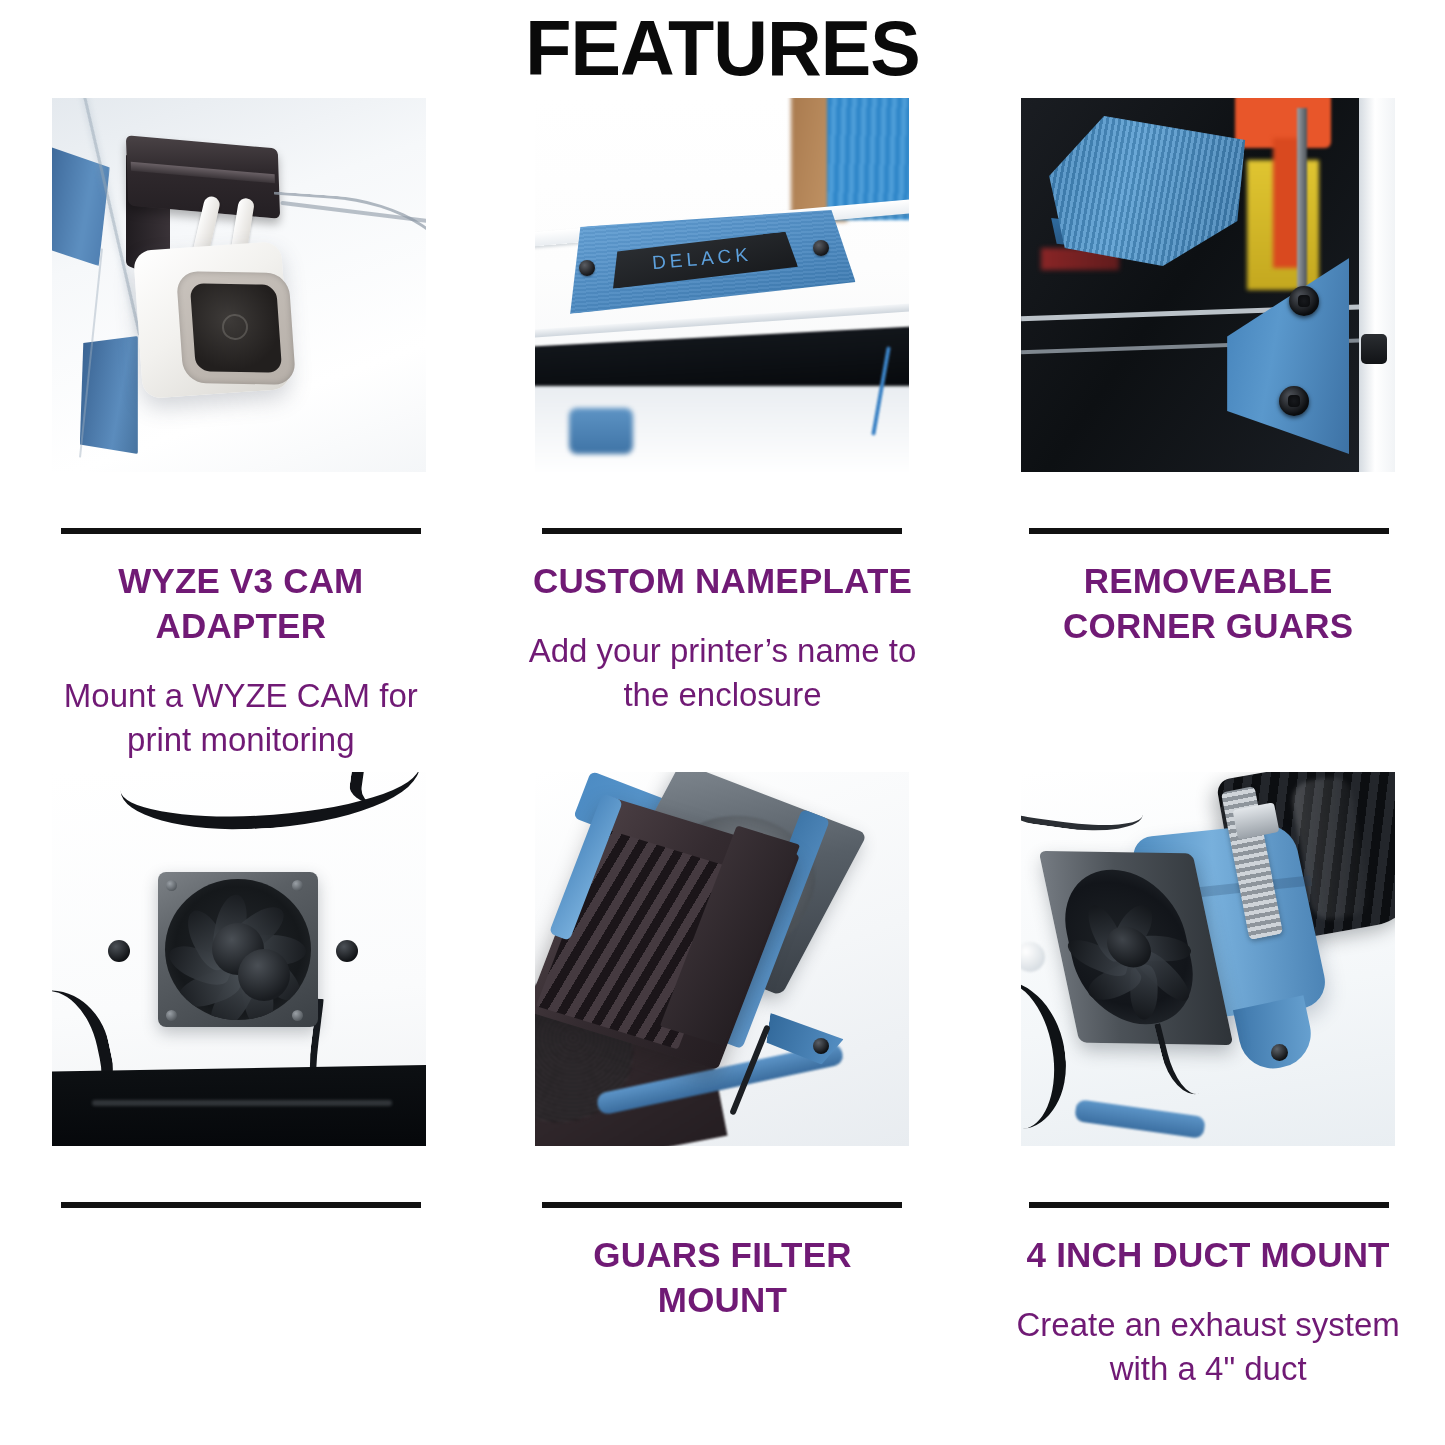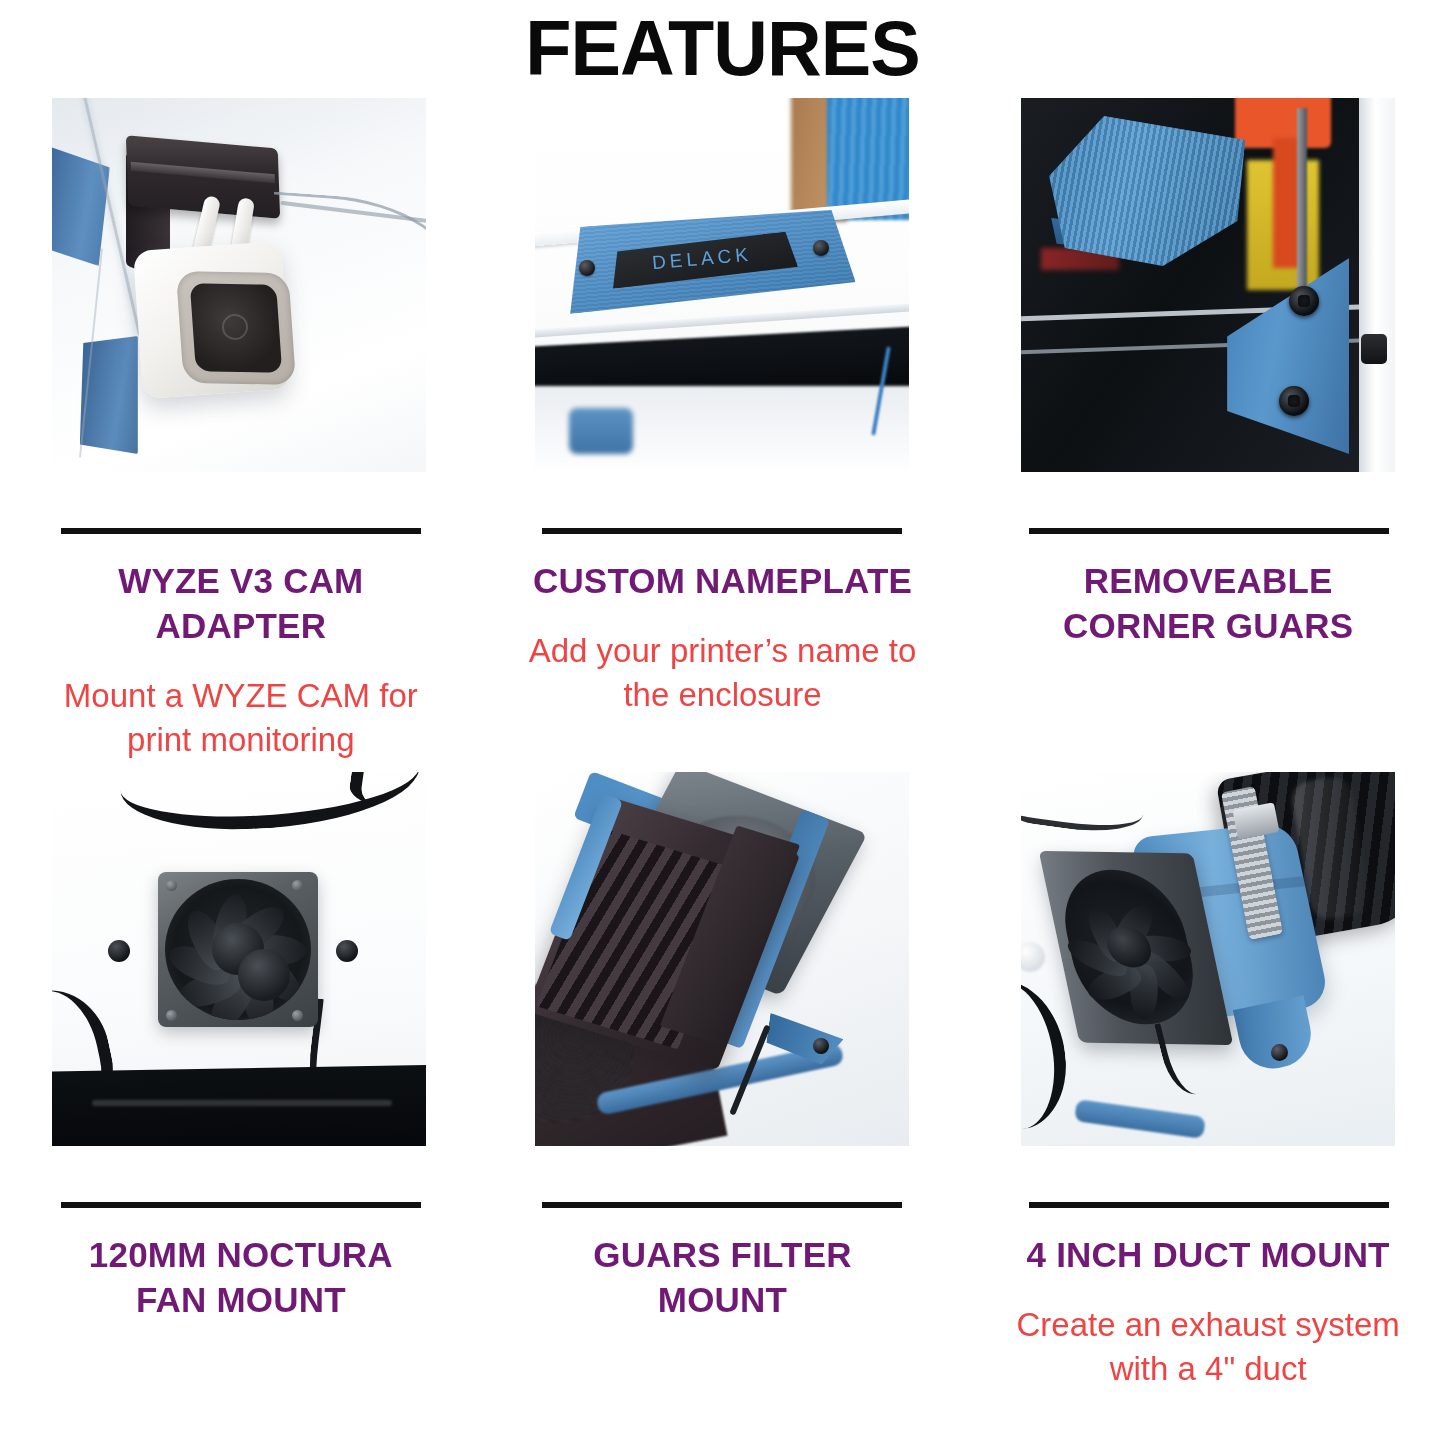--- a/index.html
+++ b/index.html
@@ -58,21 +58,21 @@
     color:#701a75;
     margin-top:24px;
     font-stretch:condensed;
   }
   .body-text {
     width:412px;
     text-align:center;
     font-size:33px;
     font-weight:400;
     line-height:44px;
-    color:#ef4444;
+    color:#701a75;
     margin-top:26px;
   }
   .cell.c3 .heading, .cell.c3 .body-text,
   .cell.c6 .heading, .cell.c6 .body-text { margin-left:8px; }
 
   
   .p1 { background:linear-gradient(150deg,#eef1f4 0%,#f7f9fa 40%,#fbfcfd 100%); }
   .p1 .bg-panel {
     position:absolute; inset:0;
     background:linear-gradient(160deg,#e4e9ee 0%,#f6f8fa 35%,#ffffff 75%,#f4f6f8 100%);
@@ -690,21 +690,20 @@
         </div>
         <div class="hub" style="left:186px;top:177px;margin:0;"></div>
         <div class="fscrew s1"></div>
           <div class="fscrew s2"></div>
         <div class="fscrew s3"></div>
           <div class="fscrew s4"></div>
         <div class="dark-bottom"></div>
         <div class="dark-glint"></div>
       </div>
       <div class="rule"></div>
-      <div class="heading">120MM NOCTURA FAN MOUNT</div>
     </div>
 
     <div class="cell c5">
       <div class="photo p5">
         <div class="panel"></div>
         <div class="brown-panel"></div>
         <div class="mesh"></div>
         <div class="blue-rail"></div>
         <div class="blue-mount-top"></div>
         <div class="fan-back"></div>

